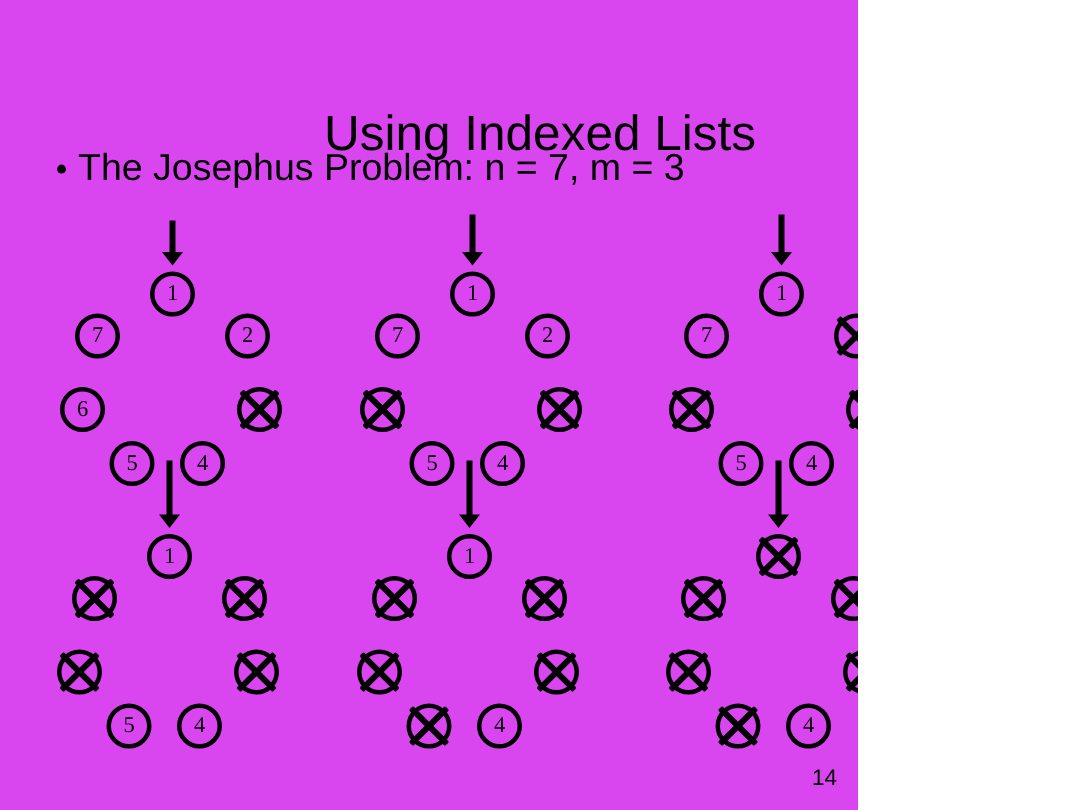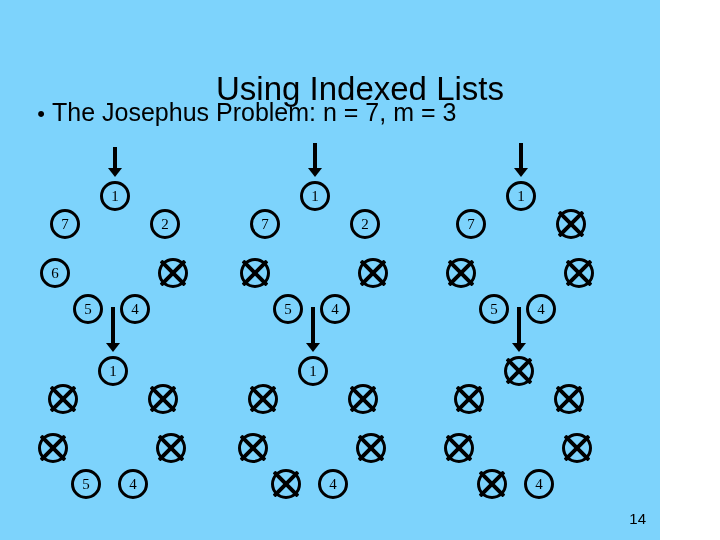--- a/index.html
+++ b/index.html
@@ -2,23 +2,23 @@
 <html><head>
 <meta charset="utf-8">
 <style>
   html, body {
     margin: 0;
     padding: 0;
     background: #ffffff;
   }
   #slide {
     position: relative;
-    width: 660px;
+    width: 572px;
     height: 540px;
-    background: #7dd3fc;
+    background: #d946ef;
     overflow: hidden;
     font-family: "Liberation Sans", sans-serif;
     color: #000000;
   }
   #slide-title {
     position: absolute;
     left: 0;
     top: 48px;
     width: 720px;
     text-align: center;

